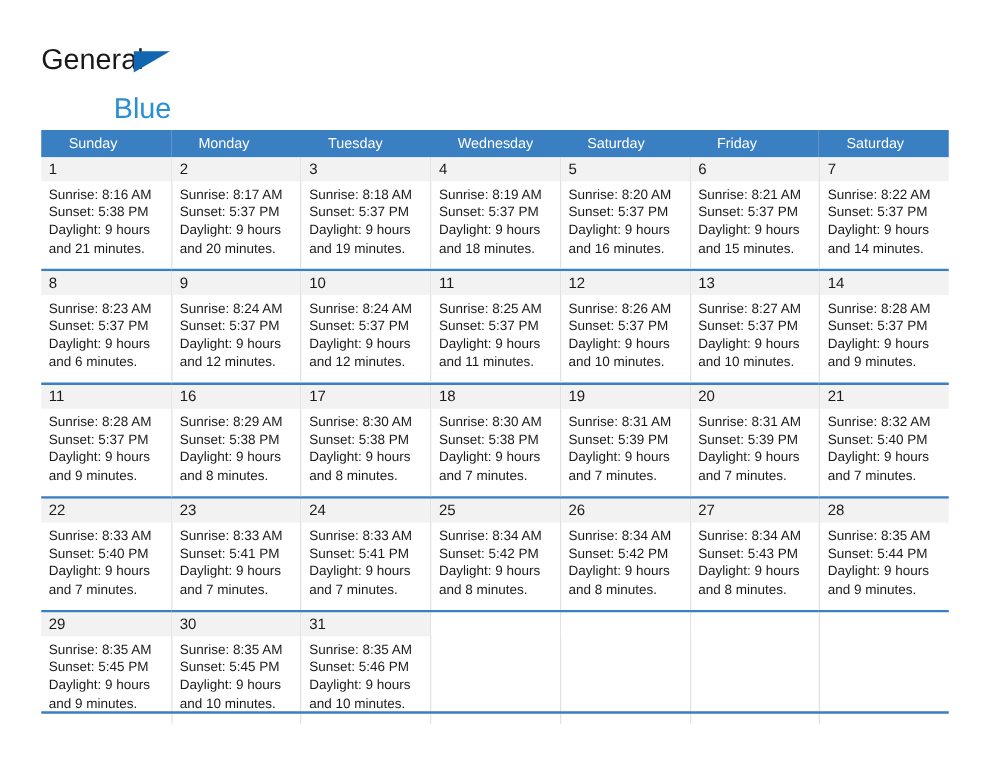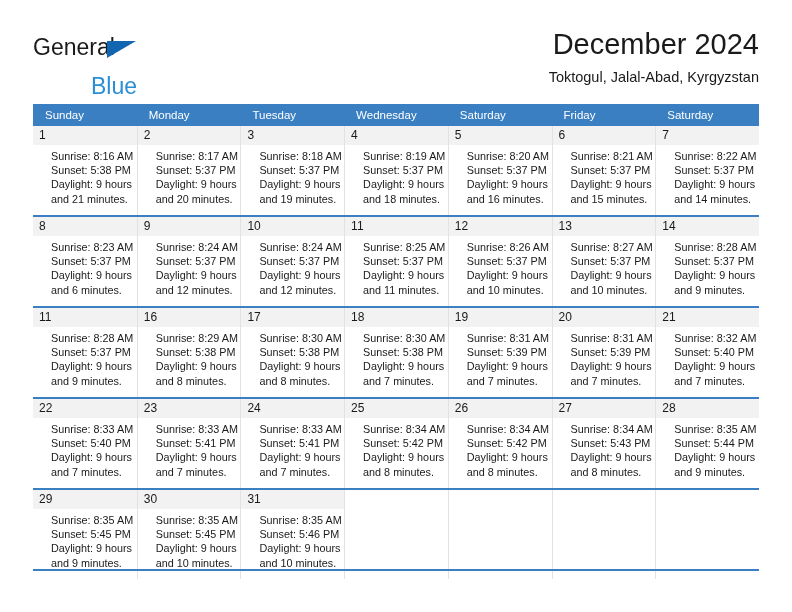--- a/index.html
+++ b/index.html
@@ -96,21 +96,21 @@
     table-layout: fixed;
   }
   .calendar col { width: 103.71px; }
 
   thead th {
     background: #3a7fc1;
     color: #ffffff;
     font-size: 11.5px;
     font-weight: normal;
     text-align: left;
-    padding: 4px 0 4px 12px;
+    padding: 4px 0 4px 22px;
     height: 14px;
     border: none;
   }
 
   tbody tr.week-row > td {
     border-top: 2px solid #3a7fc1;
     vertical-align: top;
     padding: 0;
     height: 89px;
     background: #ffffff;
@@ -137,21 +137,20 @@
     box-sizing: border-box;
   }
   .cell.empty .daynum-band {
     background: #ffffff;
   }
   .cell-body {
     padding: 4px 5px 0 6px;
     font-size: 10.8px;
     line-height: 14.2px;
     color: #1a1a1a;
-    margin-left: 12px;
   }
   .cell-body div { white-space: nowrap; }
 
   .grid-bottom {
     position: absolute;
     left: 33px;
     top: 569px;
     width: 726px;
     height: 2px;
     background: #3a7fc1;
@@ -163,24 +162,20 @@
 <div class="page">
 
   <div class="header">
 
     <div class="logo">
       <span class="logo-general">General</span>
       <span class="logo-tri"></span>
       <span class="logo-blue">Blue</span>
     </div>
 
-    <div class="title-wrap">
-      <div class="cal-title">December 2024</div>
-      <div class="cal-subtitle">Toktogul, Jalal-Abad, Kyrgyzstan</div>
-    </div>
 
   </div>
 
   <table class="calendar">
     <colgroup>
       <col>
         <col>
         <col>
         <col>
         <col>

